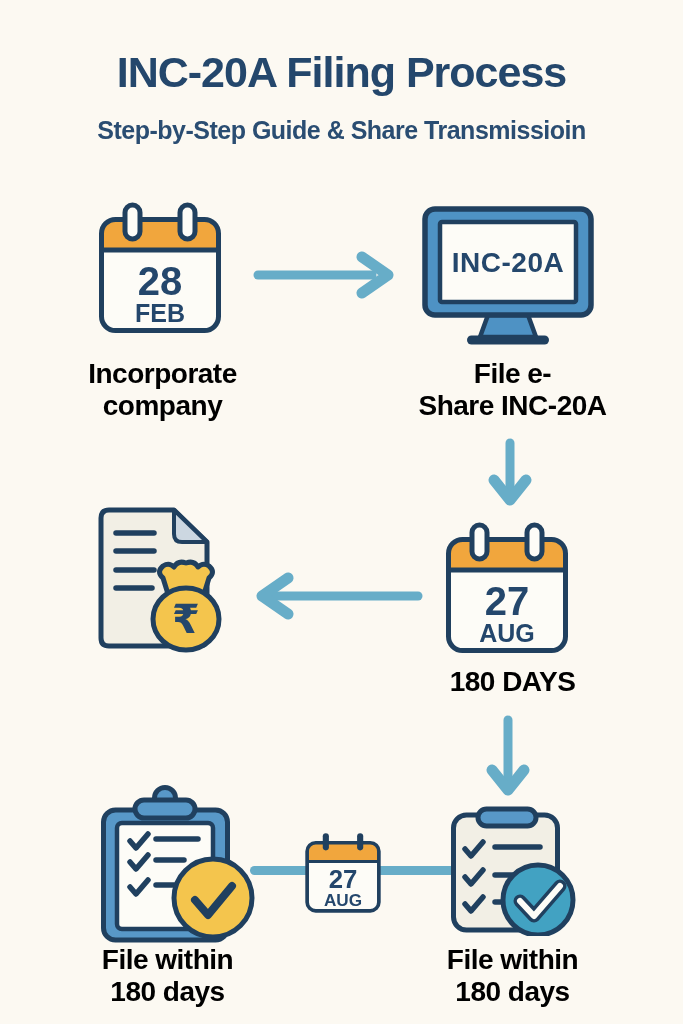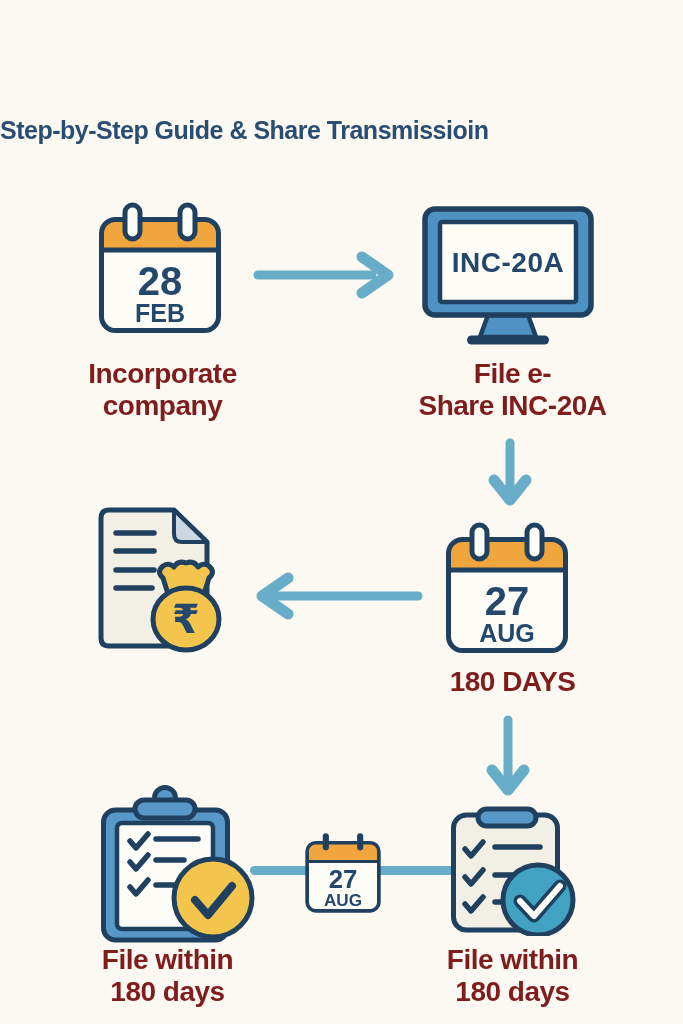--- a/index.html
+++ b/index.html
@@ -7,43 +7,44 @@
     position:relative; width:683px; height:1024px; margin:0 auto;
     background:#fcf9f2; overflow:hidden;
     font-family:"Liberation Sans", sans-serif; color:#24476c;
   }
   .abs { position:absolute; }
   .page-title {
     top:48px; left:0; width:683px; text-align:center;
     font-size:43px; font-weight:bold; letter-spacing:-1px; color:#24476c;
   }
   .page-subtitle {
-    top:116px; left:0; width:683px; 
+    top:116px; left:0; width:683px; text-align:center;
     font-size:25px; font-weight:bold; letter-spacing:-0.5px; color:#2a4d72;
   }
   .step-label {
     position:absolute; text-align:center; font-weight:bold;
     font-size:28px; line-height:1.16; letter-spacing:-0.5px;
-    white-space:pre-line; color:#7f1d1d;
+    white-space:pre-line; color:#000000;
   }
   svg { display:block; }
   svg text {
     font-family:"Liberation Sans", sans-serif; font-weight:bold; fill:#24476c;
   }
   svg text.rupee { font-family:"DejaVu Sans","Liberation Sans",sans-serif; }
   .connector {
     position:absolute; left:250px; top:866px; width:208px; height:9px;
     border-radius:5px; background:#67adc8;
   }
 </style>
 </head>
 <body>
 
 <div class="canvas">
 
+  <div class="abs page-title">INC-20A Filing Process</div>
   <div class="abs page-subtitle">Step-by-Step Guide &amp; Share Transmissioin</div>
 
   <svg class="abs" style="left:98px; top:202px;" width="124" height="132" viewBox="0 0 124 132">
     <rect x="3.5" y="17.5" width="117" height="111" rx="14" fill="#fdfcf7"></rect>
     <path d="M3.5,48 V31.5 Q3.5,17.5 17.5,17.5 H106.5 Q120.5,17.5 120.5,31.5 V48 Z" fill="#f1a63d"></path>
     <line x1="3.5" y1="48" x2="120.5" y2="48" stroke="#20405f" stroke-width="5"></line>
     <rect x="3.5" y="17.5" width="117" height="111" rx="14" fill="none" stroke="#20405f" stroke-width="5"></rect>
     <rect x="27" y="3" width="15" height="34" rx="7.5" fill="#fdfcf7" stroke="#20405f" stroke-width="5"></rect>
     <rect x="82" y="3" width="15" height="34" rx="7.5" fill="#fdfcf7" stroke="#20405f" stroke-width="5"></rect>
     <text x="62" y="93" font-size="40" text-anchor="middle">28</text>

